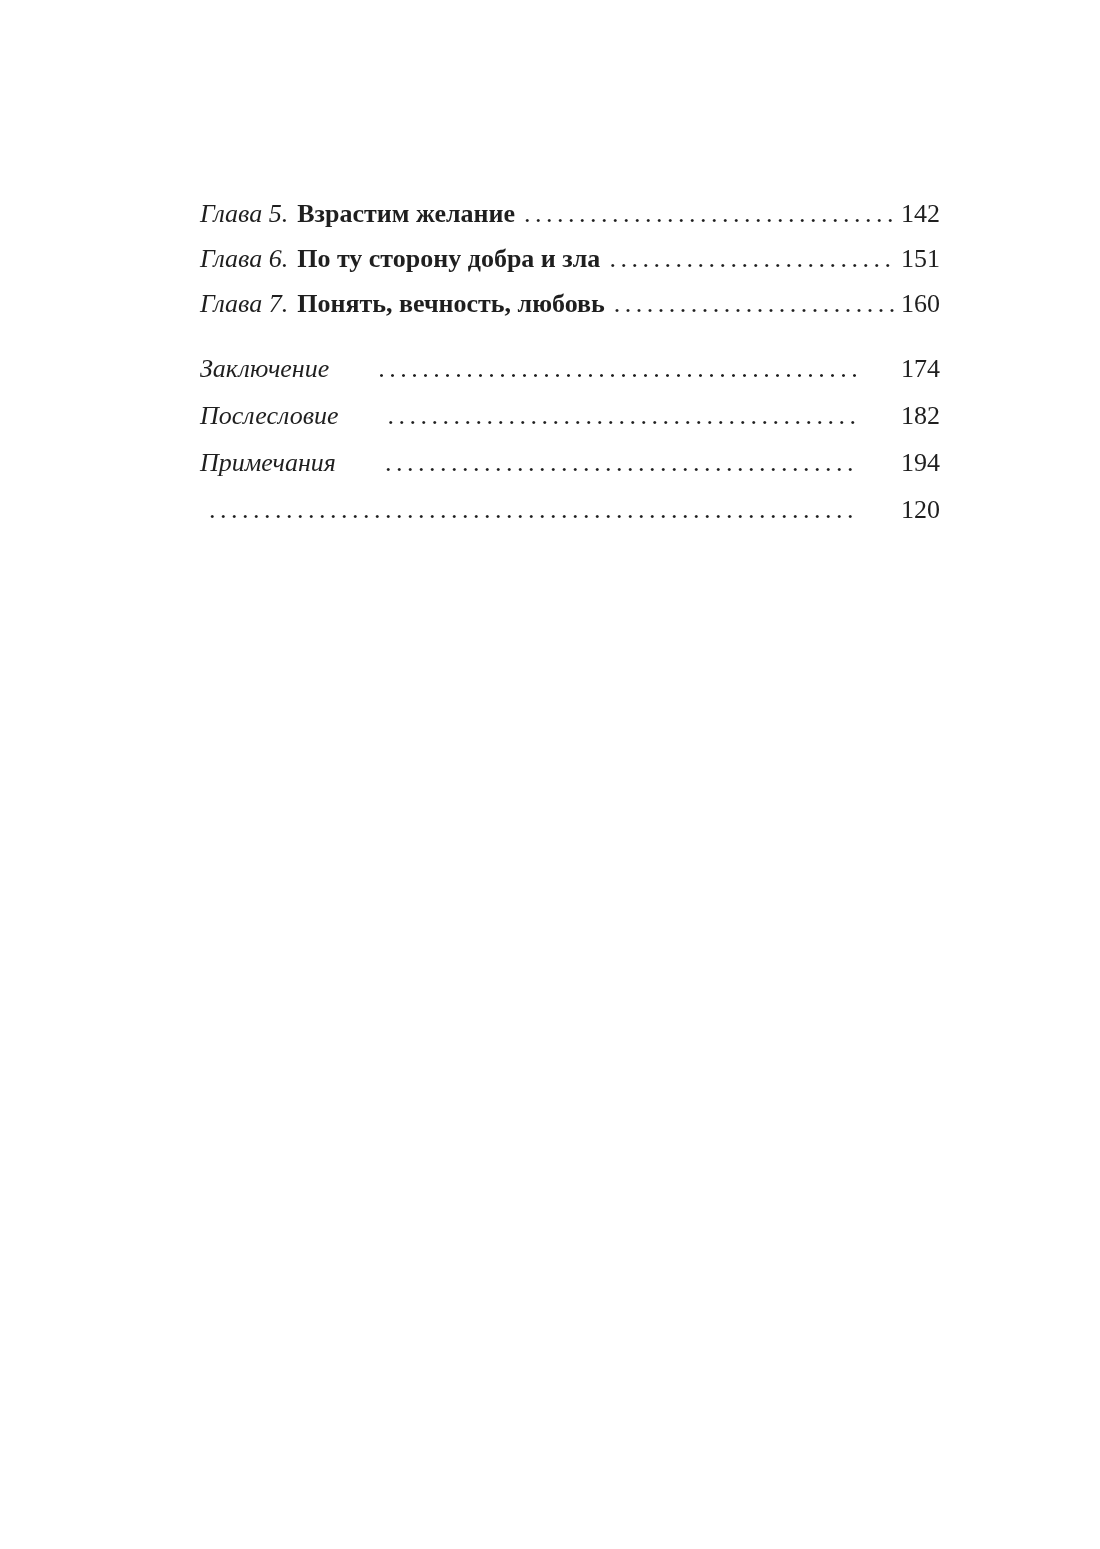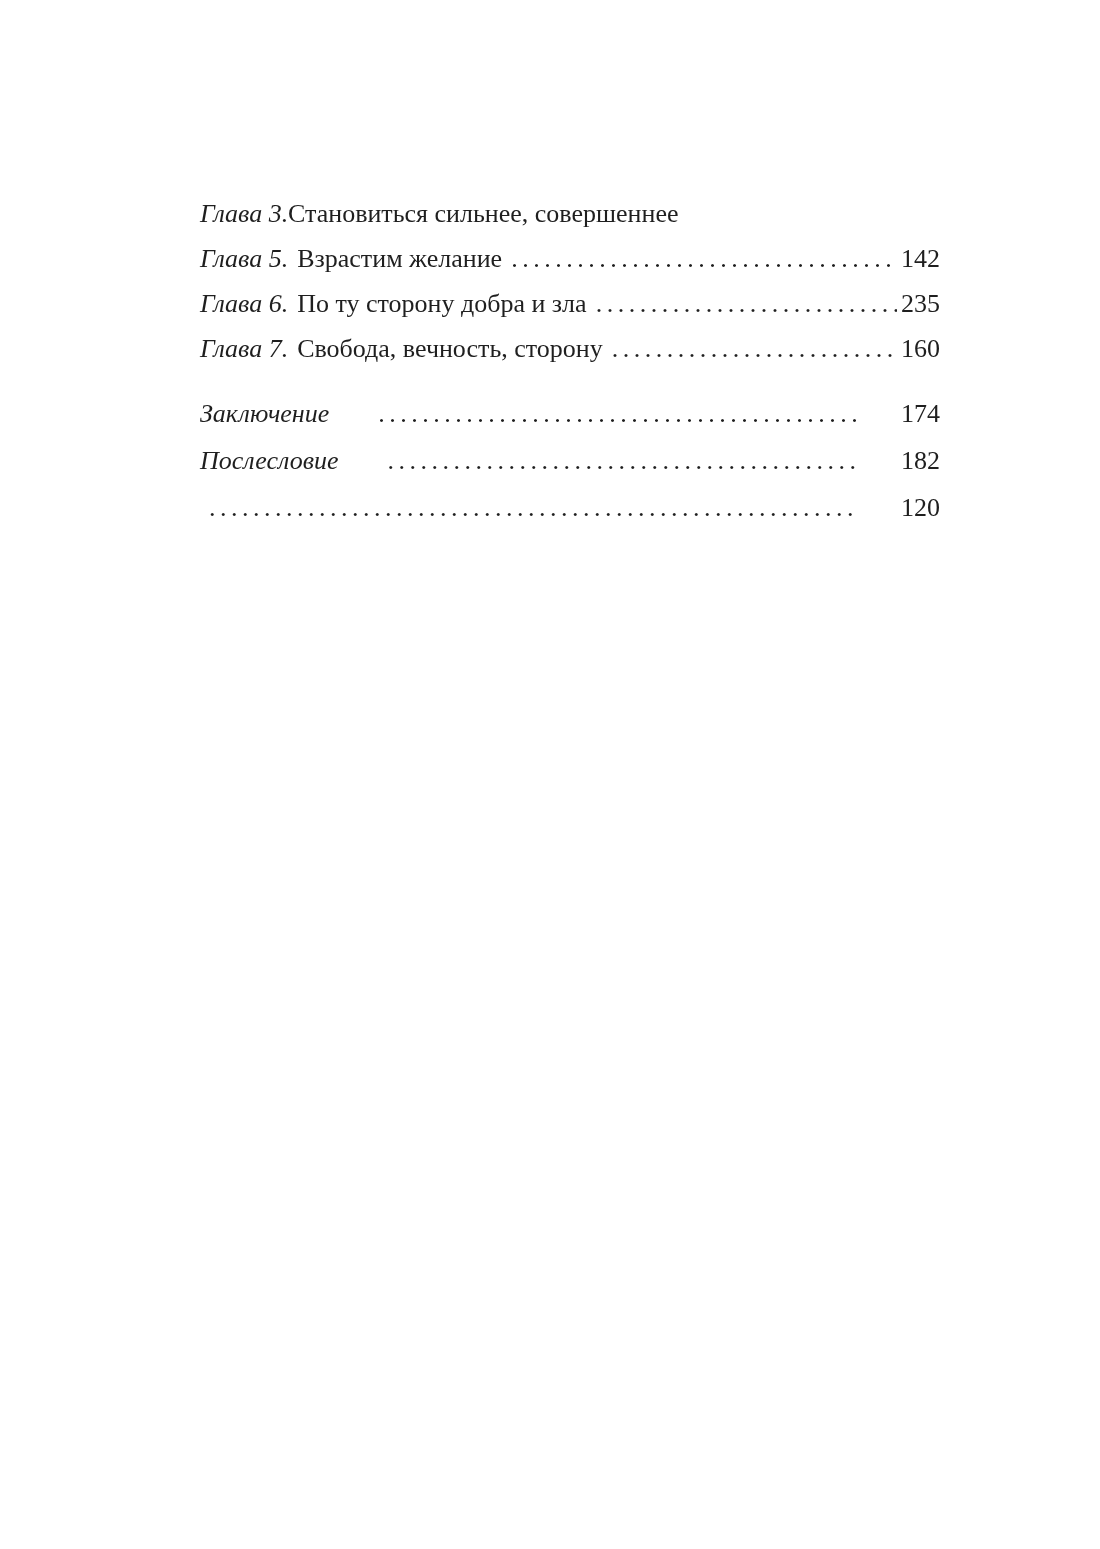--- a/index.html
+++ b/index.html
@@ -45,20 +45,21 @@
   .spacer {
     width: 88px;
     flex: 0 0 88px;
   }
   .chap-title {
     font-style: normal;
     flex: 0 0 auto;
   }
   .inline-title {
     margin-left: 9px;
+    font-weight: bold;
   }
   .leader {
     flex: 1 1 auto;
     overflow: hidden;
     margin: 0 4px 0 9px;
     min-width: 0;
   }
   .leader::after {
     content: "......................................................................................................................................";
     letter-spacing: 4.5px;
@@ -79,59 +80,60 @@
     flex: 0 0 auto;
   }
 </style>
 </head>
 <body>
 
 <div class="page">
   <div class="toc">
 
     <div class="entry">
-      <div class="row">
-        <span class="chap-label col">Глава 3.</span>
-        <span class="chap-title">Становиться сильнее, совершеннее</span>
-      </div>
     </div>
 
 
     <div class="row">
       <span class="chap-label">Глава 5.</span>
       <span class="chap-title inline-title">Взрастим желание</span>
       <span class="leader"></span>
       <span class="pagenum">142</span>
     </div>
 
     <div class="row">
       <span class="chap-label">Глава 6.</span>
       <span class="chap-title inline-title">По ту сторону добра и зла</span>
       <span class="leader"></span>
-      <span class="pagenum">235</span>
+      <span class="pagenum">151</span>
     </div>
 
     <div class="row">
       <span class="chap-label">Глава 7.</span>
-      <span class="chap-title inline-title">Свобода, вечность, сторону</span>
+      <span class="chap-title inline-title">Понять, вечность, любовь</span>
       <span class="leader"></span>
       <span class="pagenum">160</span>
     </div>
 
     <div class="backmatter">
       <div class="row">
         <span class="bm-title">Заключение</span>
         <span class="leader"></span>
         <span class="pagenum">174</span>
       </div>
       <div class="row">
         <span class="bm-title">Послесловие</span>
         <span class="leader"></span>
         <span class="pagenum">182</span>
       </div>
       <div class="row">
+        <span class="bm-title">Примечания</span>
+        <span class="leader"></span>
+        <span class="pagenum">194</span>
+      </div>
+      <div class="row">
         <span class="leader"></span>
         <span class="pagenum">120</span>
       </div>
     </div>
 
   </div>
 </div>
 
 </body></html>

